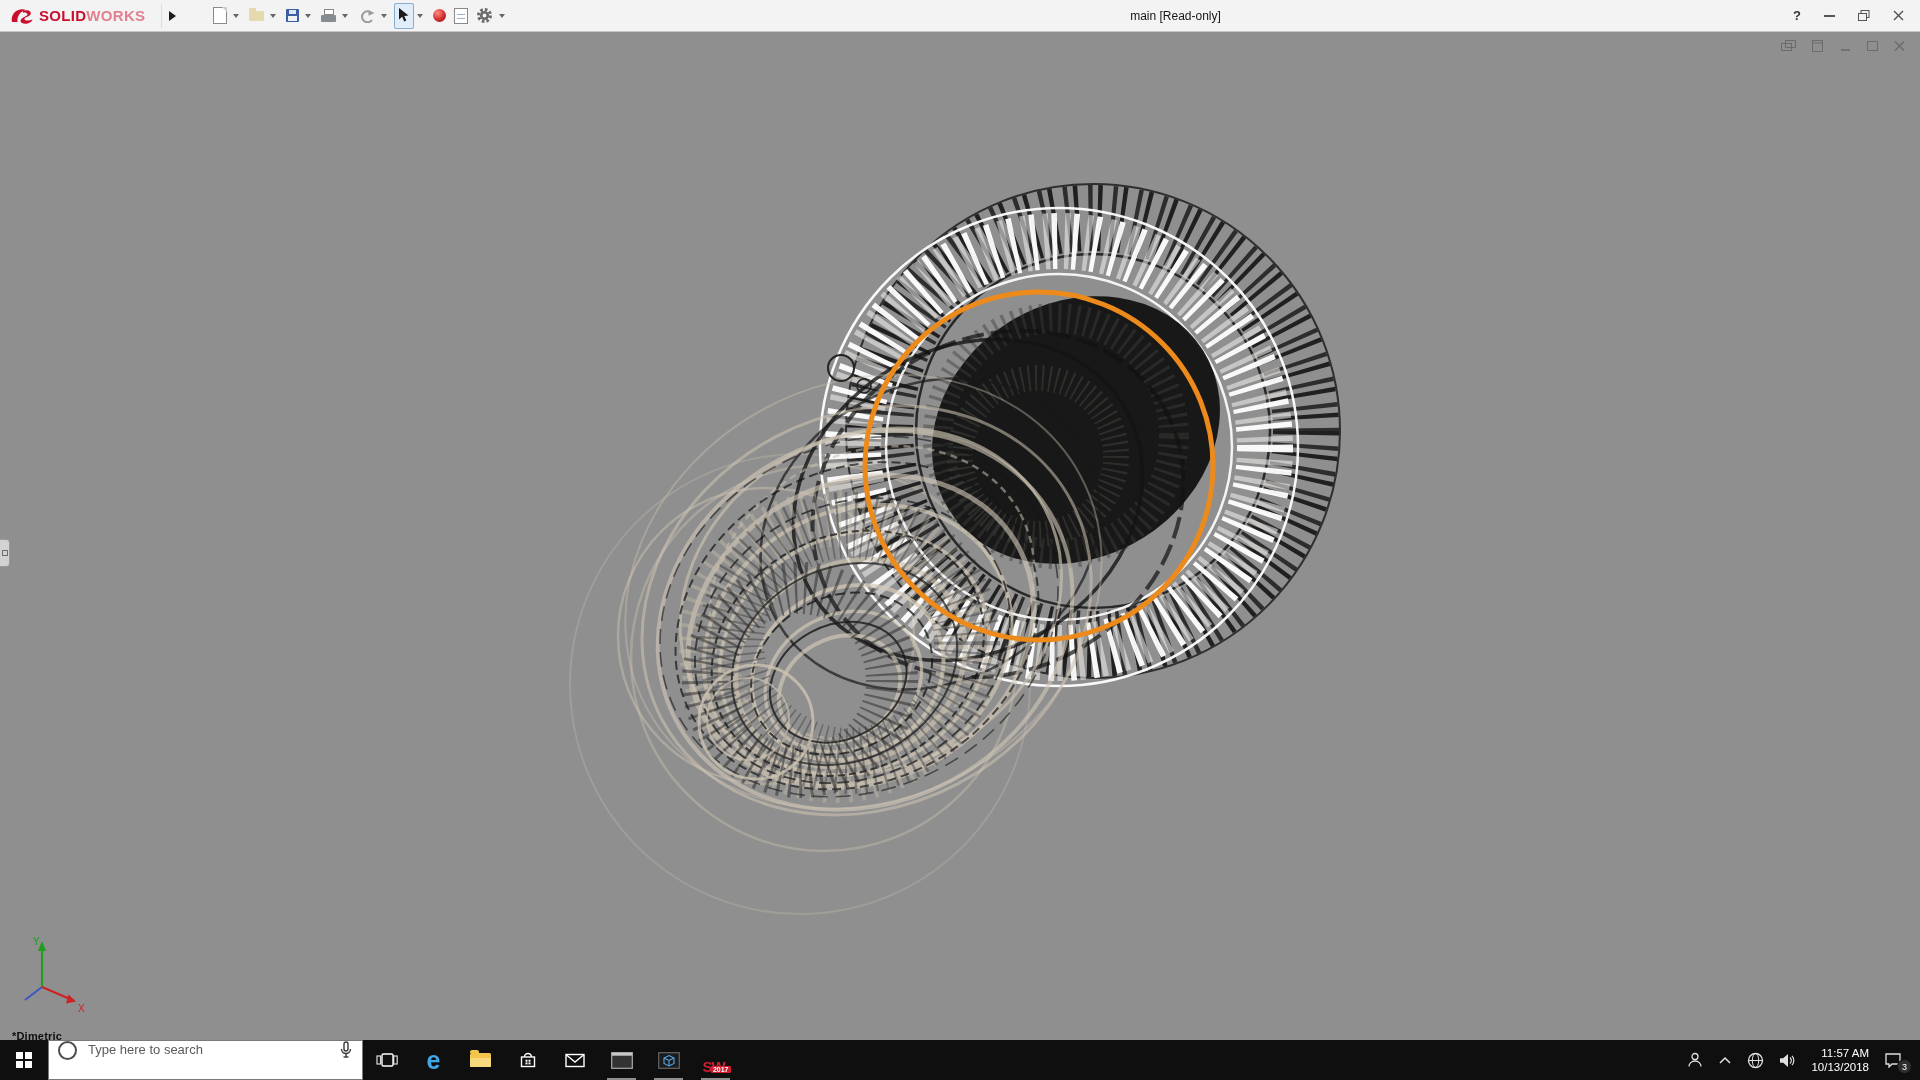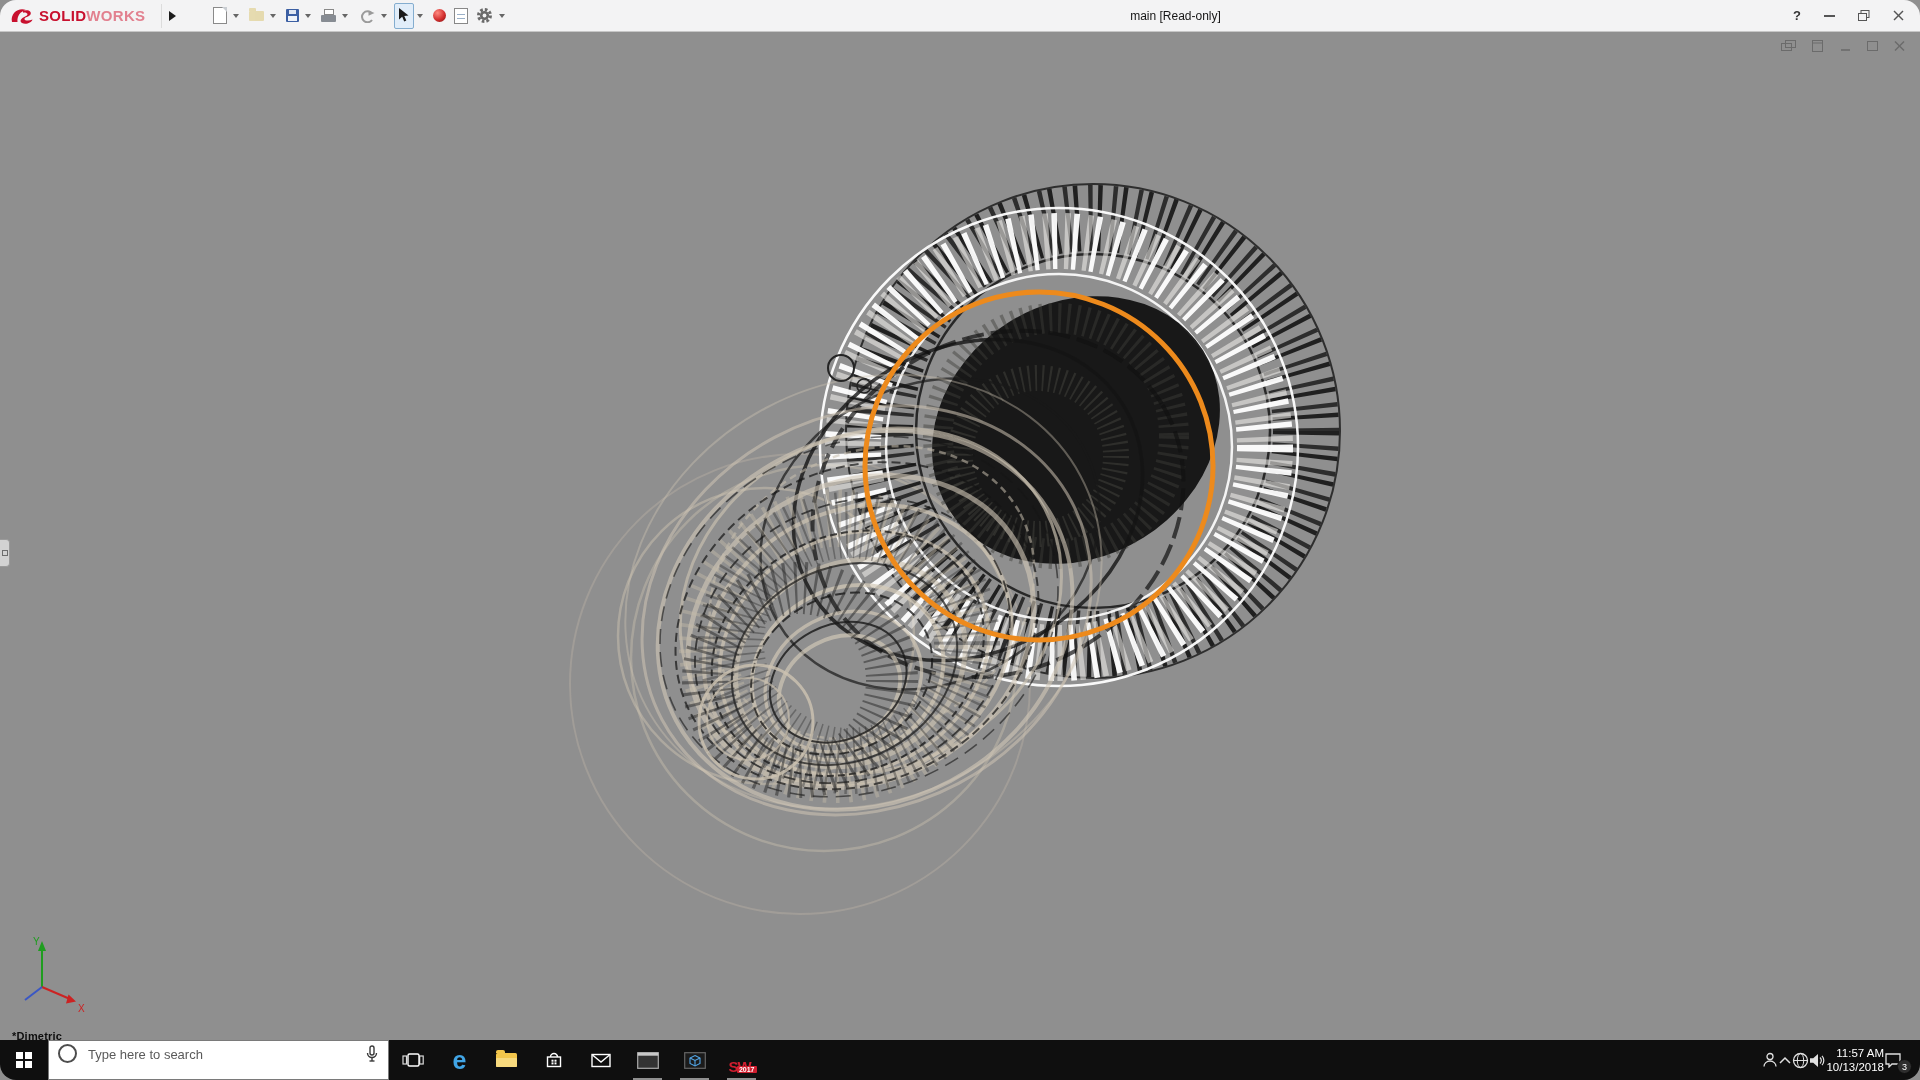--- a/index.html
+++ b/index.html
@@ -1,17 +1,17 @@
 <!DOCTYPE html>
 <html><head>
 <meta charset="utf-8">
 <style>
   html,body{margin:0;padding:0;width:1920px;height:1080px;overflow:hidden;
             font-family:"Liberation Sans",sans-serif;background:#8f8f8f;}
-  .app{position:relative;width:1920px;height:1080px;overflow:hidden;border-radius:16px;}
+  .app{position:relative;width:1920px;height:1080px;overflow:hidden;}
 
   
   .titlebar{position:absolute;top:0;left:0;right:0;height:32px;background:#f3f3f4;
             border-bottom:1px solid #c6c6c6;display:flex;align-items:center;
             padding:0 10px;box-sizing:border-box;z-index:30;}
   .logo{display:flex;align-items:center;gap:5px;}
   .logo-solid{color:#c8102e;font-weight:bold;font-size:15px;letter-spacing:.3px;}
   .logo-works{color:#e2808f;font-weight:bold;font-size:15px;letter-spacing:.3px;}
   .flyout{margin-left:16px;width:20px;height:24px;display:flex;align-items:center;justify-content:center;
           border-left:1px solid #dcdcdc;}
@@ -50,37 +50,37 @@
   .edge-tab{position:absolute;left:0;top:507px;width:9px;height:26px;background:#d2d2d2;
             border:1px solid #9a9a9a;border-left:none;border-radius:0 4px 4px 0;}
   .edge-tab::after{content:"";position:absolute;left:2px;top:10px;width:4px;height:4px;border:1px solid #6d6d6d;}
 
   
   .taskbar{position:absolute;bottom:0;left:0;right:0;height:40px;background:#0f0f0f;
            display:flex;align-items:stretch;z-index:40;}
   .start-btn{width:48px;display:flex;align-items:center;justify-content:center;}
   .win-logo{display:grid;grid-template-columns:7px 7px;grid-template-rows:7px 7px;gap:2px;}
   .win-logo div{background:#fff;}
-  .search{width:341px;background:#fff;border:1px solid #7a7a7a;box-sizing:border-box;
-          display:flex;align-items:flex-end;padding:16px 9px;gap:9px;}
+  .search{width:315px;background:#fff;border:1px solid #7a7a7a;box-sizing:border-box;
+          display:flex;align-items:flex-start;padding:0 9px;gap:9px;}
   .cortana-ring{width:15px;height:15px;border:2px solid #4d4d4d;border-radius:50%;flex:none;}
   .search input{border:none;outline:none;flex:1;font-size:13px;color:#333;background:transparent;
                 font-family:"Liberation Sans",sans-serif;}
   .search input::placeholder{color:#5a5a5a;opacity:1;}
   .tb-icon{width:47px;display:flex;align-items:center;justify-content:center;position:relative;}
   .tb-icon.running::after{content:"";position:absolute;bottom:0;left:9px;right:9px;height:2px;background:#8f8f8f;}
   .edge-e{font-size:25px;font-weight:bold;color:#41a5e6;line-height:1;}
   .folder{width:21px;height:14px;background:#f3c64b;border-radius:1.5px;position:relative;}
   .folder::before{content:"";position:absolute;top:-3px;left:0;width:9px;height:3px;background:#f3c64b;border-radius:2px 2px 0 0;}
   .folder::after{content:"";position:absolute;bottom:0;left:0;width:21px;height:9px;background:#f8da7e;border-radius:1px;}
   .sw-icon{position:relative;width:30px;height:28px;}
   .sw-letters{position:absolute;top:12px;left:2px;font-size:15px;font-weight:bold;color:#cf1e2f;letter-spacing:-1px;}
   .sw-year{position:absolute;bottom:1px;right:0;font-size:7px;font-weight:bold;color:#fff;background:#cf1e2f;
            padding:0 2px;border-radius:1px;}
-  .tray{margin-left:auto;display:flex;align-items:center;padding-right:12px;}
+  .tray{margin-left:auto;display:flex;align-items:center;gap:15px;padding-right:12px;}
   .clock{display:flex;flex-direction:column;align-items:flex-end;justify-content:center;
          color:#fff;font-size:11.5px;line-height:14px;}
   .action-center{position:relative;display:flex;align-items:center;padding-right:6px;}
   .badge{position:absolute;right:-4px;bottom:-6px;width:13px;height:13px;border-radius:50%;
          background:#2e2e2e;border:1px solid #0f0f0f;color:#fff;font-size:9px;
          display:flex;align-items:center;justify-content:center;}
 </style>
 </head>
 <body>
 

